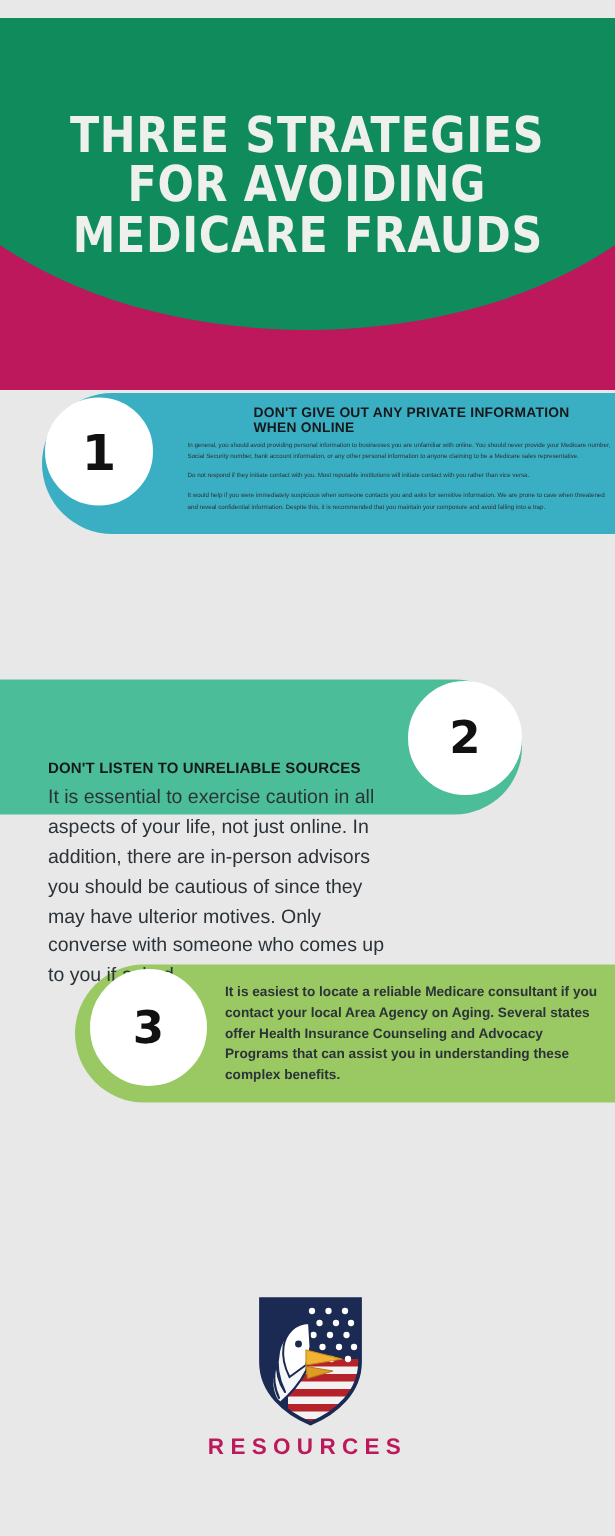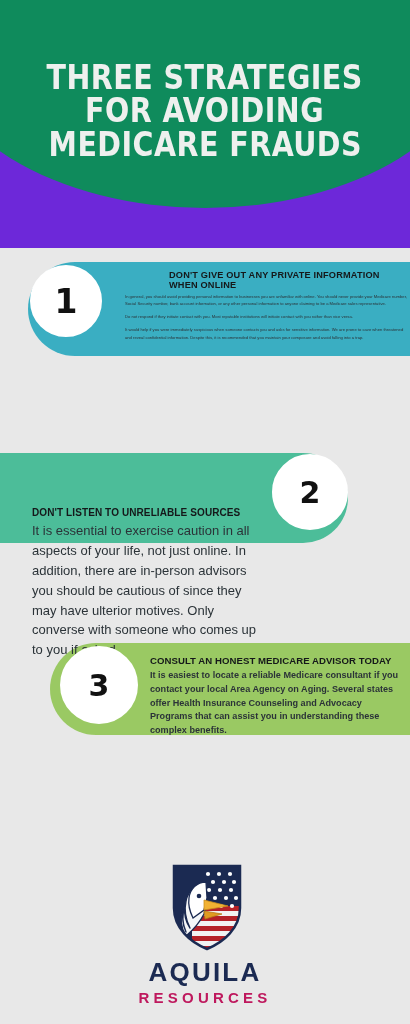--- a/index.html
+++ b/index.html
@@ -11,24 +11,24 @@
     height: 1024px;
     background: #e8e8e8;
     font-family: "Liberation Sans", sans-serif;
     overflow: hidden;
     position: relative;
   }
 
   
   .header {
     position: absolute;
-    top: 0; left: 0;
+    top: 12px; left: 0;
     width: 410px;
     height: 248px;
-    background: #6d28d9;
+    background: #be185d;
     overflow: hidden;
   }
   .header-lens {
     position: absolute;
     left: -70px;
     top: -132px;
     width: 550px;
     height: 340px;
     background: #0f8b5c;
     border-radius: 50% / 50%;
@@ -236,21 +236,20 @@
     <div class="step-body">
       <p>It is essential to exercise caution in all aspects of your life, not just online. In addition, there are in-person advisors you should be cautious of since they may have ulterior motives. Only converse with someone who comes up to you if asked.</p>
     </div>
   </div>
 </div>
 
 <div class="step" id="step3">
   <div class="step-bar"></div>
   <div class="step-circle">3</div>
   <div class="step-text">
-    <div class="step-head">CONSULT AN HONEST MEDICARE ADVISOR TODAY</div>
     <div class="step-body">
       <p>It is easiest to locate a reliable Medicare consultant if you contact your local Area Agency on Aging. Several states offer Health Insurance Counseling and Advocacy Programs that can assist you in understanding these complex benefits.</p>
     </div>
   </div>
 </div>
 
 <div class="logo">
   <svg class="logo-mark" viewBox="0 0 86 90">
     <defs>
       <clipPath id="shieldClip">
@@ -289,15 +288,14 @@
       <path d="M44 20 C35 20 28 27 27 36 C26 43 28 50 31 56 L42 48 L45 36 Z" fill="#ffffff" stroke="#1b2a52" stroke-width="1.3"></path>
 
       <circle cx="37" cy="34" r="2.3" fill="#1b2a52"></circle>
 
       <path d="M42 38 L66 44 L42 48 Z" fill="#f2b233" stroke="#c98f1c" stroke-width="0.8"></path>
       <path d="M42 49 L60 52 L43 57 Z" fill="#e09b22" stroke="#b5791a" stroke-width="0.8"></path>
     </g>
 
     <path d="M12 4 L78 4 L78 46 C78 66 62 80 45 87 C28 80 12 66 12 46 Z" fill="none" stroke="#1b2a52" stroke-width="2.5"></path>
   </svg>
-  <div class="logo-word">AQUILA</div>
   <div class="logo-sub">RESOURCES</div>
 </div>
 
 </body></html>

